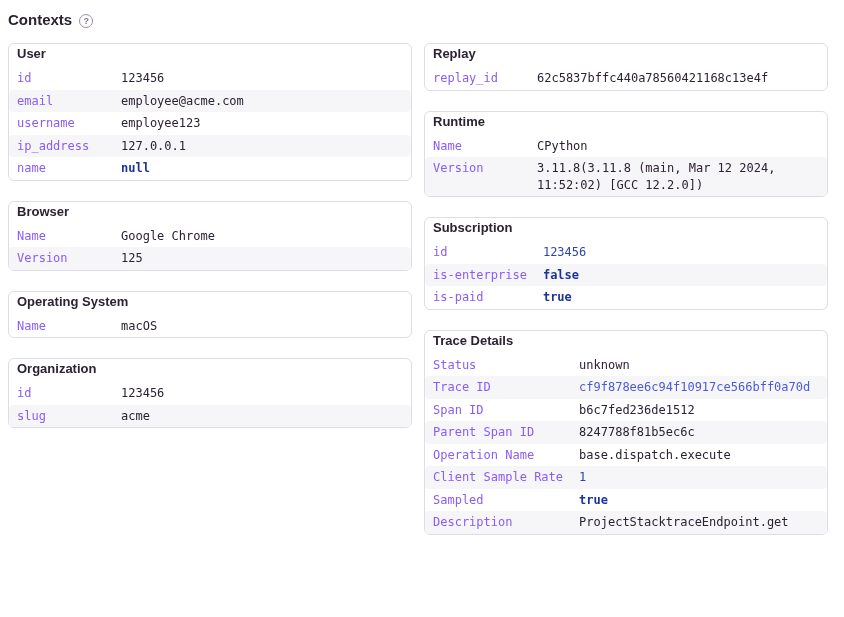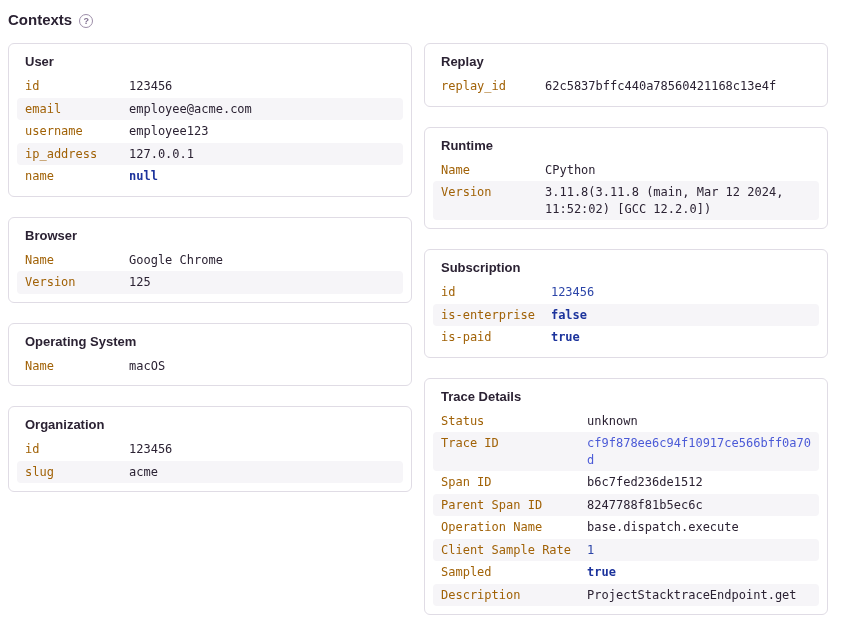--- a/index.html
+++ b/index.html
@@ -20,37 +20,36 @@
     width: 14px; height: 14px; border: 1.2px solid #9d8ea9; border-radius: 50%;
     color: #80708f; font-size: 9px; font-weight: 700; line-height: 1;
     cursor: pointer;
   }
   .columns { display: flex; gap: 12px; align-items: flex-start; }
   .col { flex: 1 1 0; min-width: 0; }
   .card {
     background: #ffffff;
     border: 1px solid #e0dce5;
     border-radius: 6px;
-    padding: 8px;
     margin-bottom: 20px;
   }
   .card:last-child { margin-bottom: 0; }
   .card-title {
     font-size: 13px; font-weight: 700; color: #2b2233;
     margin: 2px 8px 6px 8px;
   }
   table.kv {
     width: 100%;
     border-collapse: separate; border-spacing: 0;
     font-family: "DejaVu Sans Mono", "Liberation Mono", monospace;
     font-size: 12px;
   }
   .kv td { padding: 3px 8px; line-height: 16.5px; vertical-align: top; }
   td.k {
-    color: #a16207;
+    color: #8b5cf6;
     white-space: nowrap;
     width: 1%;
     min-width: 104px; 
   }
   td.v { color: #2b2233; word-break: break-word; }
   .kv tr:nth-child(even) td { background: #f6f5f8; }
   .kv tr:nth-child(even) td:first-child { border-radius: 4px 0 0 4px; }
   .kv tr:nth-child(even) td:last-child { border-radius: 0 4px 4px 0; }
   .val-bool, .val-null { color: #1c339c; font-weight: 700; }
   .val-number { color: #2c45a8; }

